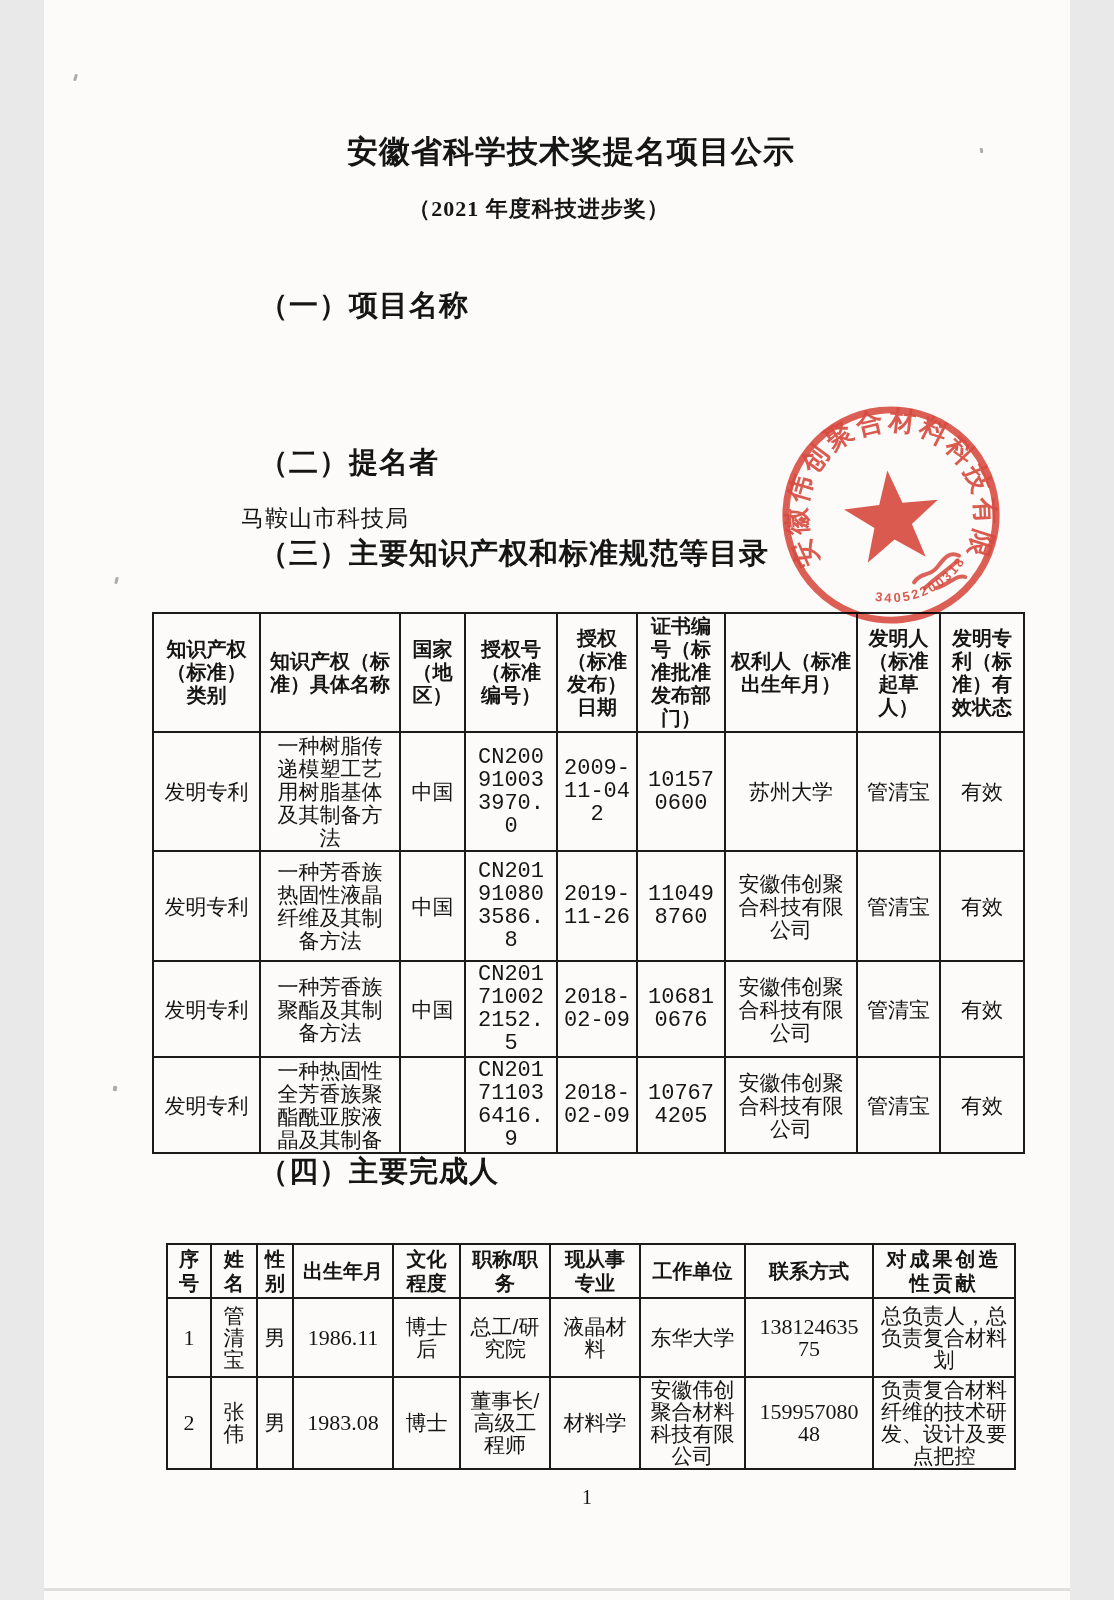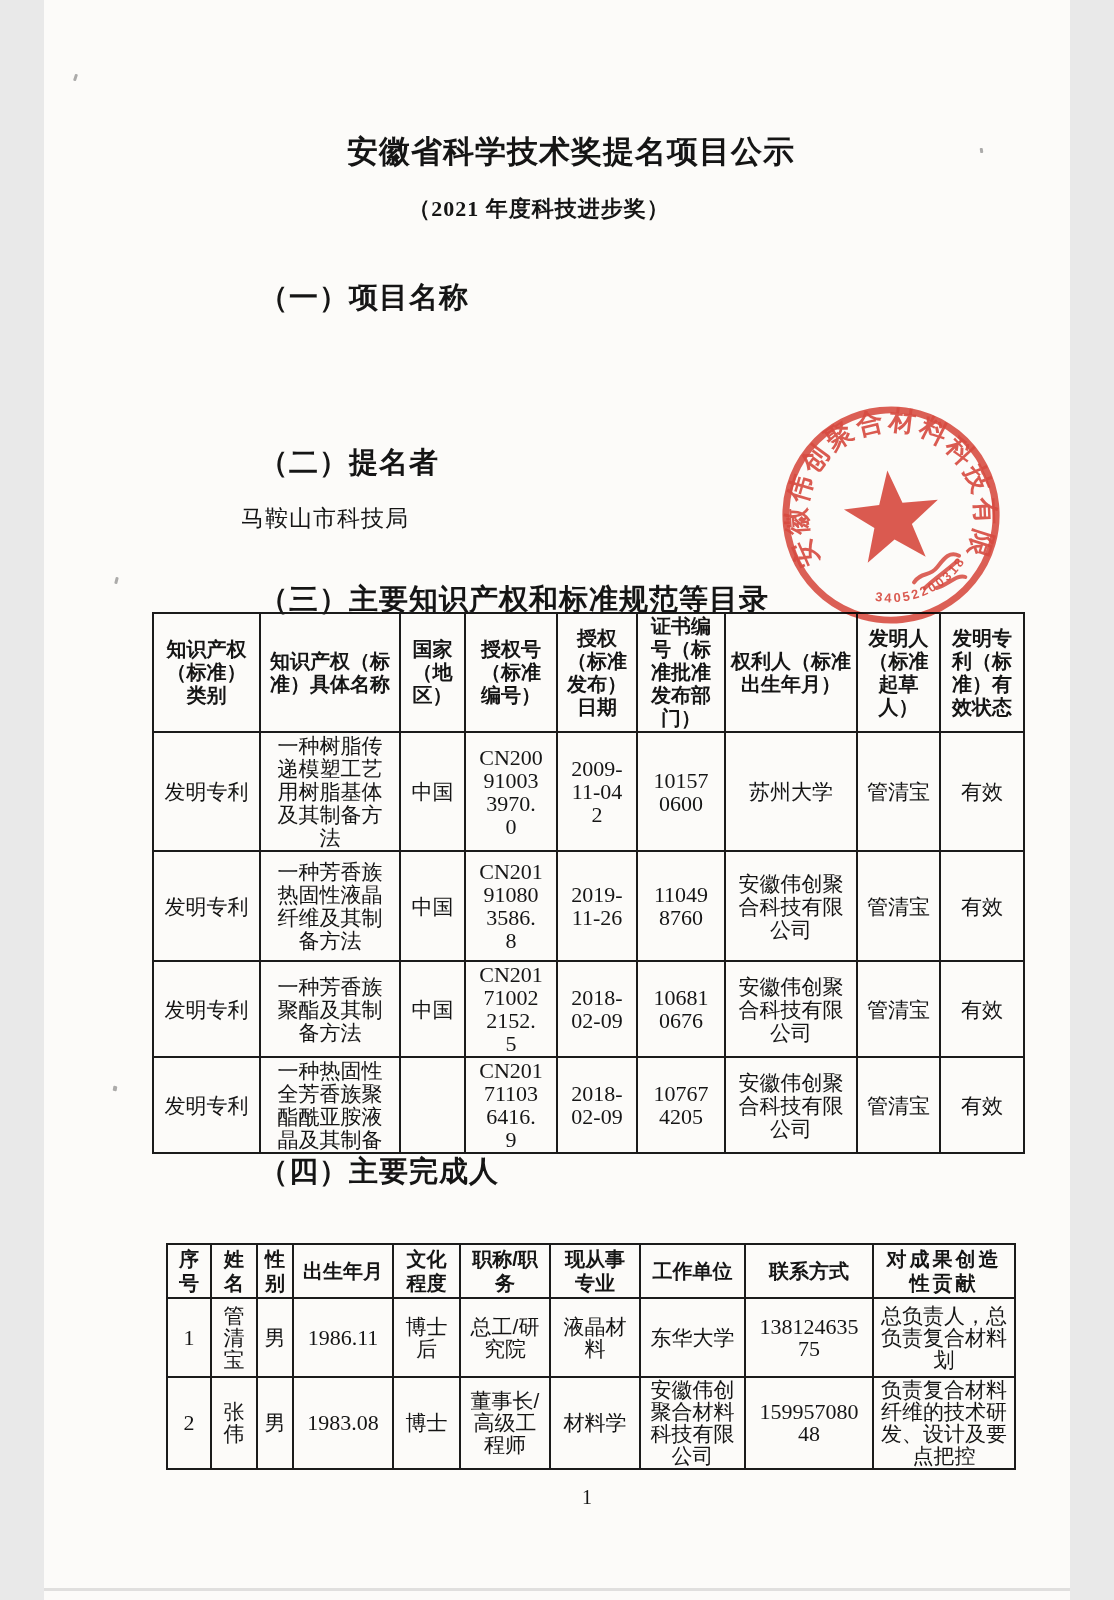--- a/index.html
+++ b/index.html
@@ -24,23 +24,23 @@
     position:absolute;top:194px;left:0;right:0;
     text-align:center;
     transform:translateX(-18px);
     font-family:"Liberation Serif","DejaVu Serif",serif;
     font-size:22px;font-weight:600;letter-spacing:1px;
   }
   .sec-heading{
     position:absolute;left:215px;
     font-size:29px;font-weight:700;letter-spacing:1px;
   }
-  .h-one{top:278px;}
+  .h-one{top:286px;}
   .h-two{top:443px;}
-  .h-three{top:580px;}
+  .h-three{top:534px;}
   .h-four{top:1152px;}
   .project-name{
     position:absolute;left:140px;top:360px;
     font-size:27px;font-weight:600;letter-spacing:1px;
   }
   .nominator{
     position:absolute;left:197px;top:503px;
     font-size:23px;letter-spacing:1px;
   }
   .page-number{
@@ -55,21 +55,21 @@
     text-align:center;vertical-align:middle;
     padding:1px 2px;overflow:hidden;
     white-space:pre-line;
     font-weight:400;
   }
   th{font-weight:700;}
   .t1{left:108px;top:612px;width:871px;}
   .t1 th{font-size:20px;line-height:23px;}
   .t1 td{font-size:21px;line-height:23px;}
   .t1 td:nth-child(4),.t1 td:nth-child(5),.t1 td:nth-child(6){
-    font-family:Liberation Serif, serif;font-size:22px;
+    font-family:Liberation Mono, monospace;font-size:22px;
   }
   .t1 tr.hdr{height:118px;}
   .t1 tr.r0{height:115px;}
   .t1 tr.r1{height:110px;}
   .t1 tr.r2{height:90px;}
   .t1 tr.r3{height:93px;}
   .t2{left:122px;top:1243px;width:848px;}
   .t2 th{font-size:20px;line-height:24px;}
   .t2 td{font-size:21px;line-height:22px;}
   .t2 th.ls{letter-spacing:3px;}

